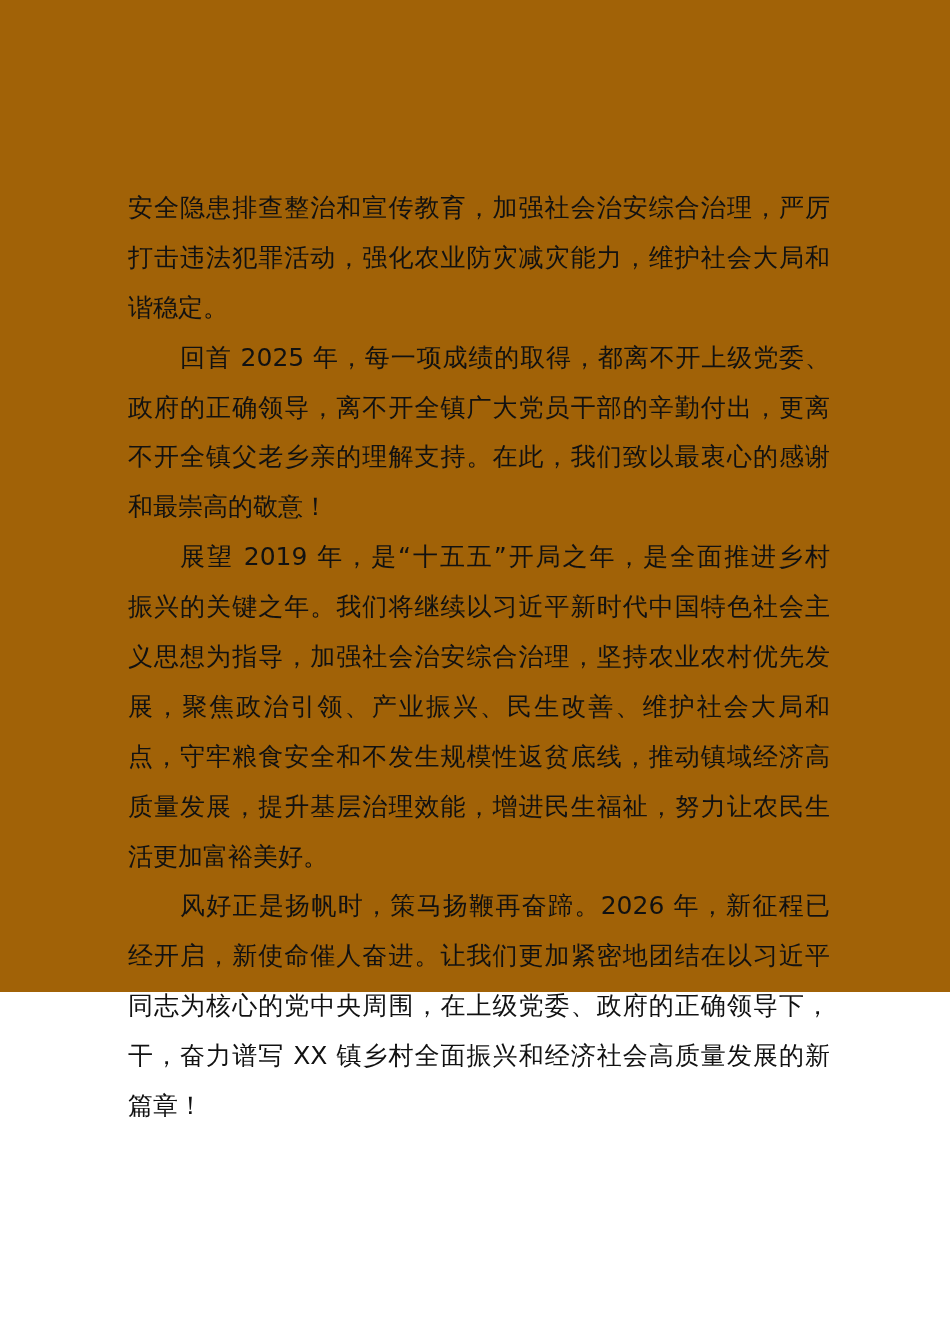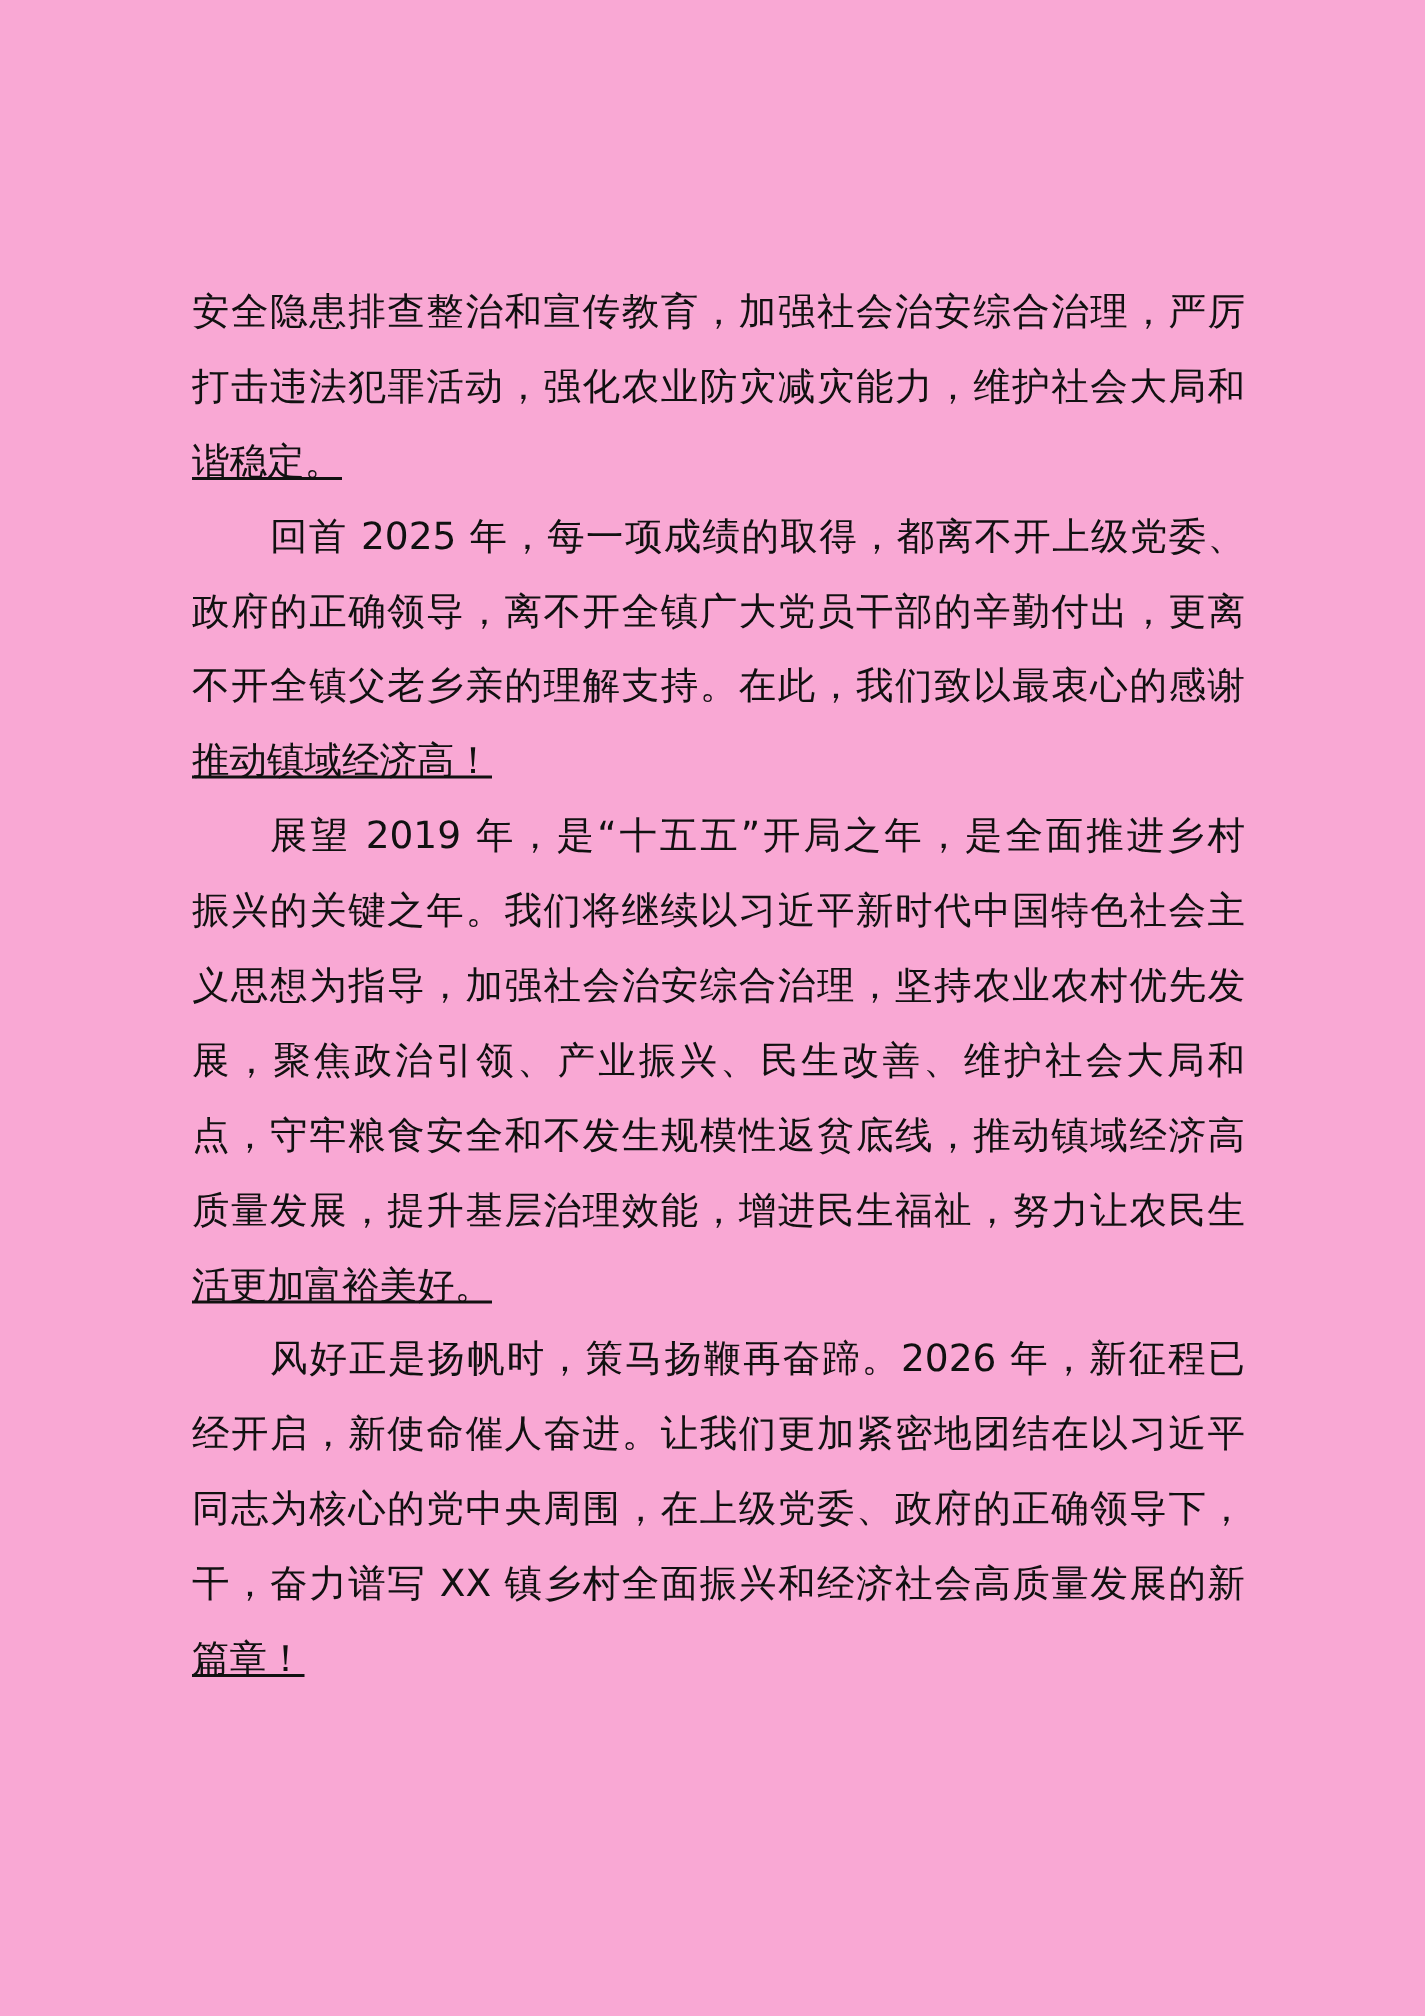--- a/index.html
+++ b/index.html
@@ -12,60 +12,60 @@
       height: 1344px;
       position: relative;
       overflow: hidden;
       font-family: "DejaVu Sans", "Liberation Sans", sans-serif;
       color: #111111;
     }
     .page {
       position: absolute;
       left: 0; top: 0;
       width: 950px;
-      height: 1344px;
-      background: #f9a8d4;
+      height: 992px;
+      background: #a16207;
     }
     .text-body {
       position: absolute;
       left: 128px;
       top: 183px;
       width: 702px;
     }
     .paragraph { margin: 0; padding: 0; }
     .line {
       display: block;
       height: 49.9px;
       line-height: 49.9px;
       font-size: 25px;
       white-space: nowrap;
       overflow: visible;
       text-align: justify;
       text-align-last: justify;
     }
     .line.indent { padding-left: 52px; }
-    .line.last { text-align-last: left; text-decoration: underline; }
+    .line.last { text-align-last: left; }
   </style>
 </head>
 <body>
 
 <div class="page">
   <div class="text-body">
 
     <div class="paragraph">
       <span class="line">安全隐患排查整治和宣传教育，加强社会治安综合治理，严厉</span>
       <span class="line">打击违法犯罪活动，强化农业防灾减灾能力，维护社会大局和</span>
       <span class="line last">谐稳定。</span>
     </div>
 
     <div class="paragraph">
       <span class="line indent">回首 2025 年，每一项成绩的取得，都离不开上级党委、</span>
       <span class="line">政府的正确领导，离不开全镇广大党员干部的辛勤付出，更离</span>
       <span class="line">不开全镇父老乡亲的理解支持。在此，我们致以最衷心的感谢</span>
-      <span class="line last">推动镇域经济高！</span>
+      <span class="line last">和最崇高的敬意！</span>
     </div>
 
     <div class="paragraph">
       <span class="line indent">展望 2019 年，是“十五五”开局之年，是全面推进乡村</span>
       <span class="line">振兴的关键之年。我们将继续以习近平新时代中国特色社会主</span>
       <span class="line">义思想为指导，加强社会治安综合治理，坚持农业农村优先发</span>
       <span class="line">展，聚焦政治引领、产业振兴、民生改善、维护社会大局和</span>
       <span class="line">点，守牢粮食安全和不发生规模性返贫底线，推动镇域经济高</span>
       <span class="line">质量发展，提升基层治理效能，增进民生福祉，努力让农民生</span>
       <span class="line last">活更加富裕美好。</span>

